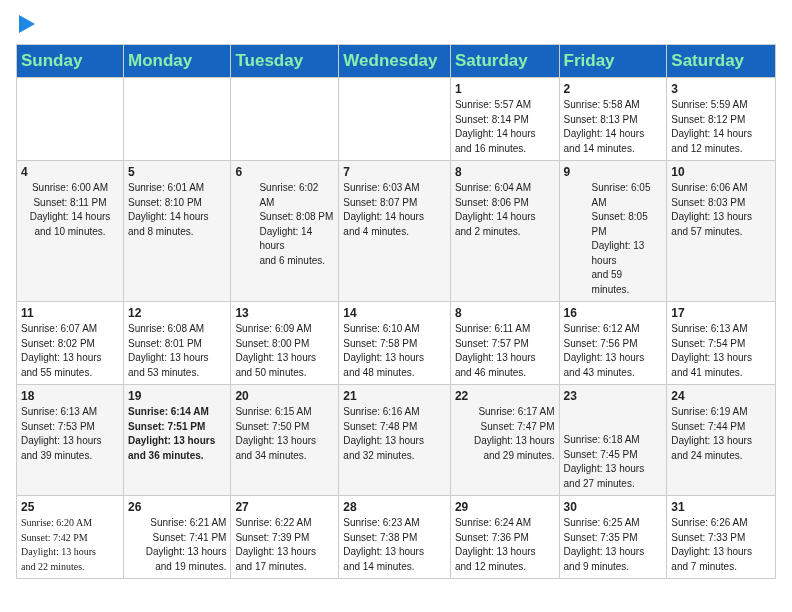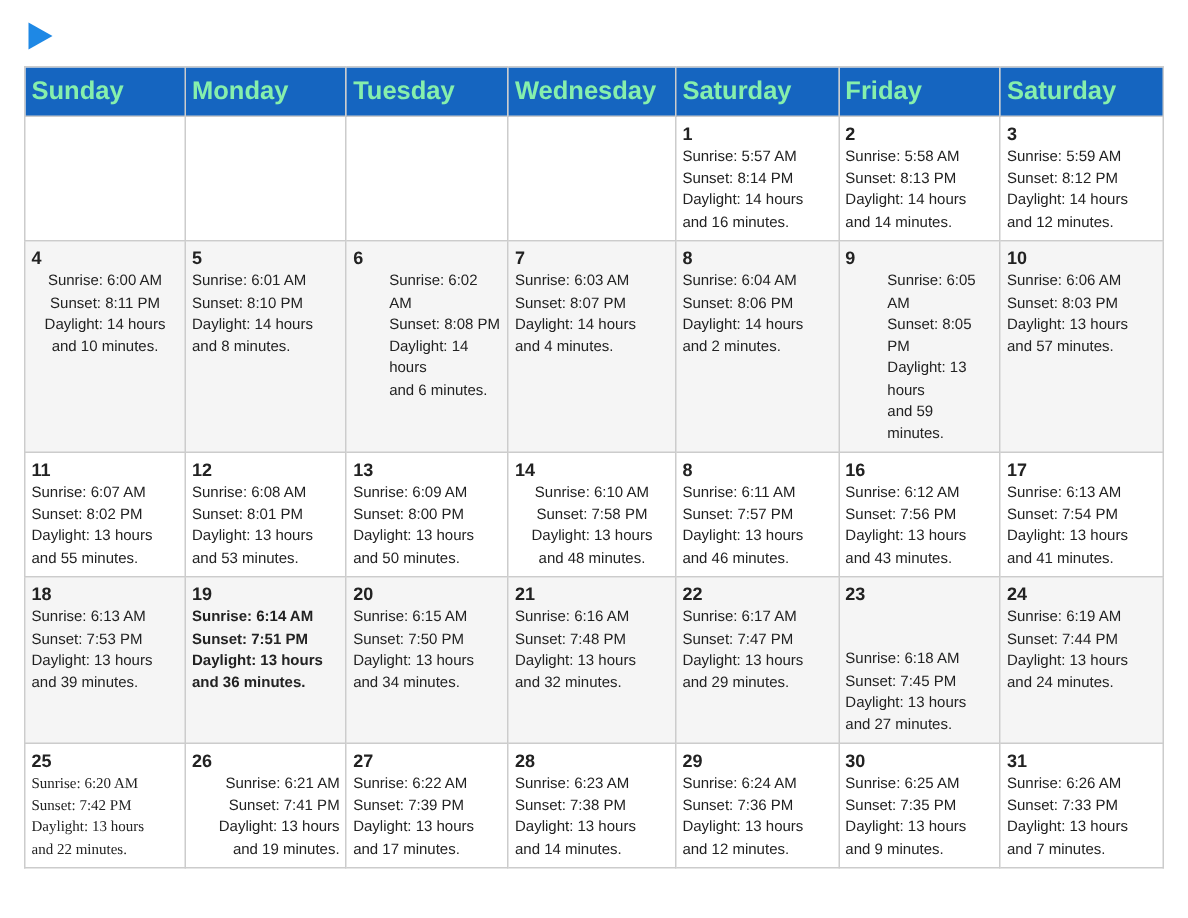--- a/index.html
+++ b/index.html
@@ -226,21 +226,21 @@
         </td>
         <td>
           <div class="day-num">13</div>
           <div class="day-info" style="white-space: pre-line;">Sunrise: 6:09 AM
 Sunset: 8:00 PM
 Daylight: 13 hours
 and 50 minutes.</div>
         </td>
         <td>
           <div class="day-num">14</div>
-          <div class="day-info" style="white-space: pre-line; text-align: center;">Sunrise: 6:10 AM
+          <div class="day-info" style="white-space: pre-line;">Sunrise: 6:10 AM
 Sunset: 7:58 PM
 Daylight: 13 hours
 and 48 minutes.</div>
         </td>
         <td>
           <div class="day-num">8</div>
           <div class="day-info" style="white-space: pre-line;">Sunrise: 6:11 AM
 Sunset: 7:57 PM
 Daylight: 13 hours
 and 46 minutes.</div>
@@ -284,21 +284,21 @@
         </td>
         <td>
           <div class="day-num">21</div>
           <div class="day-info" style="white-space: pre-line;">Sunrise: 6:16 AM
 Sunset: 7:48 PM
 Daylight: 13 hours
 and 32 minutes.</div>
         </td>
         <td>
           <div class="day-num">22</div>
-          <div class="day-info" style="white-space: pre-line;">Sunrise: 6:17 AM
+          <div class="day-info" style="white-space: pre-line; text-align: right;">Sunrise: 6:17 AM
 Sunset: 7:47 PM
 Daylight: 13 hours
 and 29 minutes.</div>
         </td>
         <td>
           <div class="day-num">23</div>
           <div class="day-info" style="white-space: pre-line; margin-top: 30px;">Sunrise: 6:18 AM
 Sunset: 7:45 PM
 Daylight: 13 hours
 and 27 minutes.</div>

